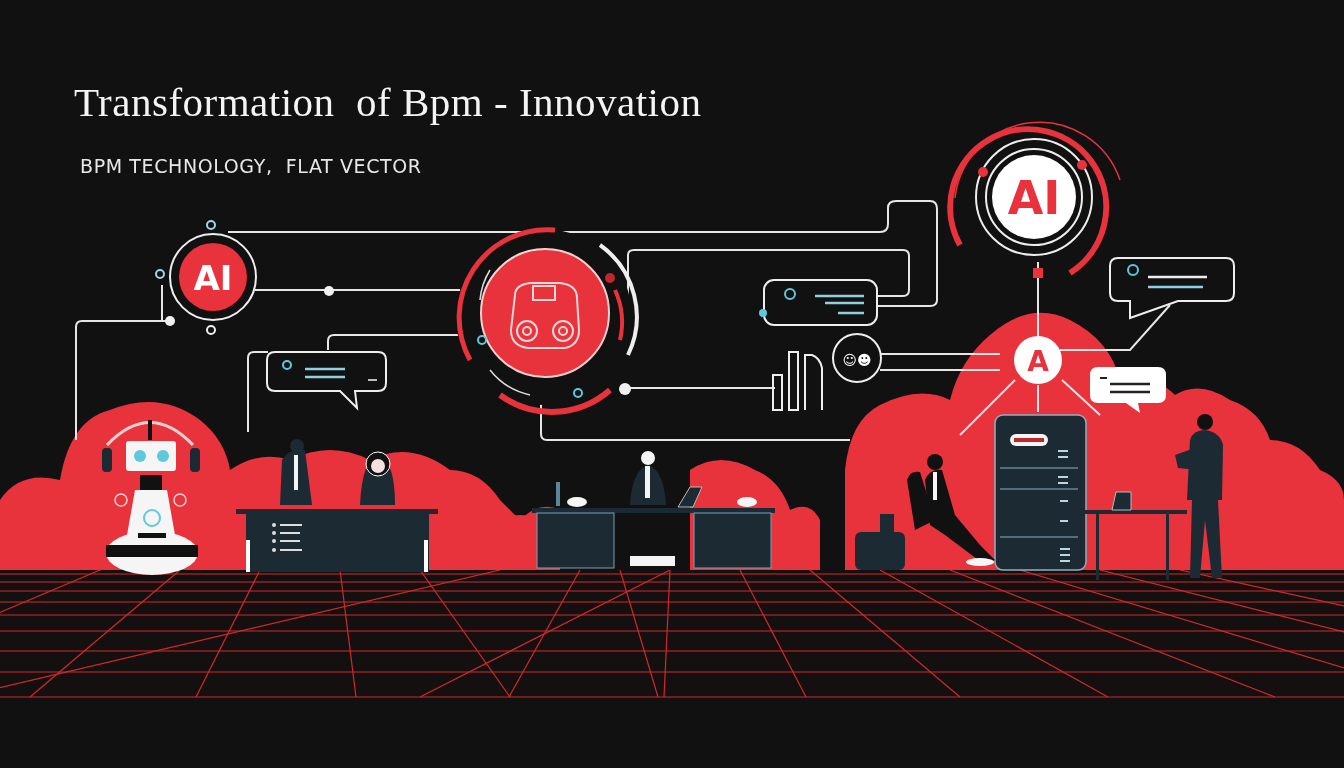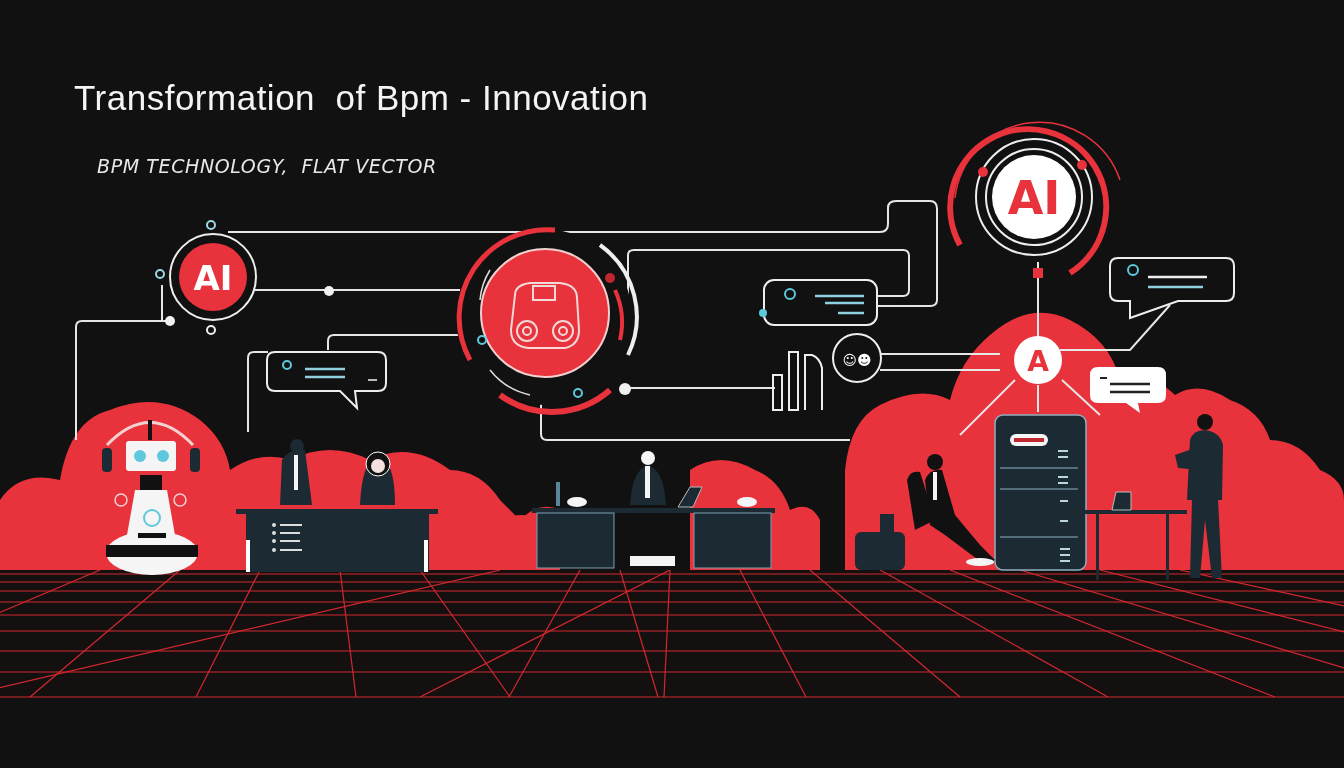--- a/index.html
+++ b/index.html
@@ -1,18 +1,18 @@
 <!DOCTYPE html>
 <html><head>
 <meta charset="utf-8">
 <style>
   html,body{margin:0;padding:0;background:#111111;}
   body{width:1344px;height:768px;position:relative;overflow:hidden;font-family:"DejaVu Sans","Liberation Sans",sans-serif;}
-  .title{position:absolute;left:74px;top:78px;font-size:35px;color:#f4f4f4;letter-spacing:0.5px;white-space:pre;font-family:Liberation Sans, sans-serif;text-align:center;}
-  .subtitle{position:absolute;left:97px;top:155px;font-size:19px;color:#e8e8e8;letter-spacing:0.6px;white-space:pre;font-family:"DejaVu Sans",sans-serif;font-style:italic;}
+  .title{position:absolute;left:74px;top:78px;font-size:41px;color:#f4f4f4;letter-spacing:0.5px;white-space:pre;font-family:Liberation Serif, serif;text-align:center;}
+  .subtitle{position:absolute;left:80px;top:155px;font-size:19px;color:#e8e8e8;letter-spacing:0.6px;white-space:pre;font-family:"DejaVu Sans",sans-serif;}
   svg.scene{position:absolute;left:0;top:0;}
   .lbl{font-family:"DejaVu Sans","Liberation Sans",sans-serif;font-weight:bold;}
 </style>
 </head>
 <body>
 
 <div class="title">Transformation  of Bpm - Innovation</div>
 <div class="subtitle">BPM TECHNOLOGY,  FLAT VECTOR</div>
 
 <svg class="scene" width="1344" height="768" viewBox="0 0 1344 768">

